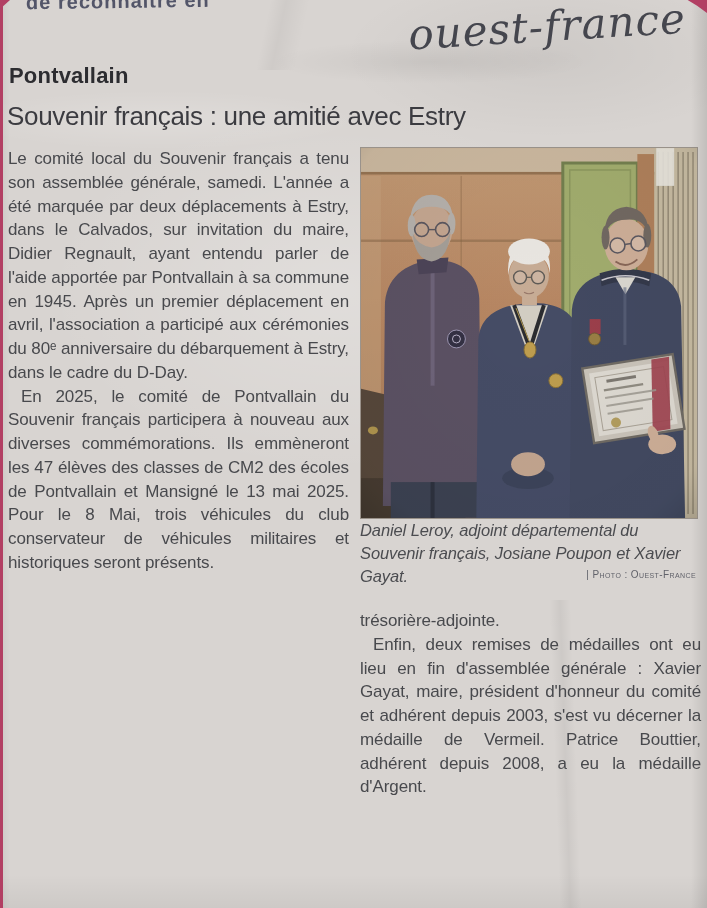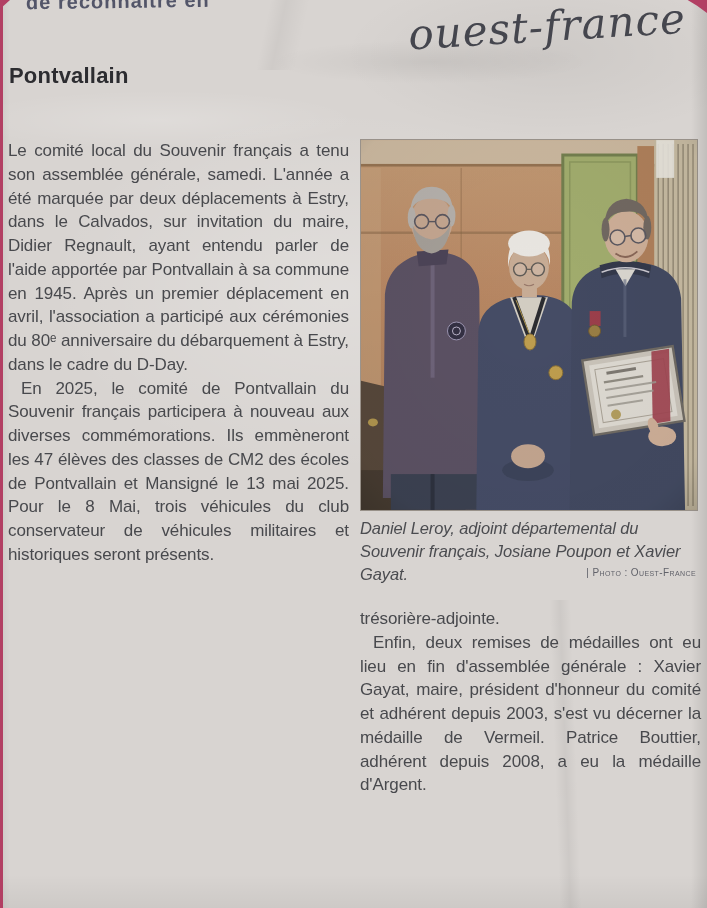--- a/index.html
+++ b/index.html
@@ -40,51 +40,52 @@
   
   .handwritten{position:absolute;left:408px;top:2px;width:280px;
     font-family:"DejaVu Serif",serif;font-style:italic;font-size:42px;
     color:#45464e;transform:rotate(-3.5deg);letter-spacing:1px;white-space:nowrap;}
   
   .kicker{position:absolute;left:9px;top:63px;font-size:22px;font-weight:700;
     color:#2c2c30;letter-spacing:.2px;}
   .headline{position:absolute;left:7px;top:101px;width:640px;margin:0;
     font-size:26px;font-weight:400;color:#3b3b40;letter-spacing:-0.3px;}
   
-  .col{position:absolute;top:139px;width:341px;font-size:17px;line-height:23.75px;
+  .col{position:absolute;top:147px;width:341px;font-size:17px;line-height:23.75px;
     color:#48494d;text-align:justify;letter-spacing:-0.1px;}
   .col-left{left:8px;}
   .col-right{left:360px;}
   .col p{margin:0;}
   .ind{text-indent:13px;}
   .lead-bold{font-weight:700;color:#37383c;}
   
   figure{margin:0 0 8px 0;position:relative;width:338px;}
   .photo-frame{display:block;width:338px;height:372px;
     border:1px solid rgba(96,84,70,0.55);box-sizing:border-box;
     filter:saturate(0.82) contrast(0.93) brightness(1.03);}
-  figcaption{position:relative;margin-top:6px;font-style:italic;font-size:16.5px;
+  figcaption{position:relative;margin-top:0;font-style:italic;font-size:16.5px;
     line-height:23px;color:#4b4c50;text-align:left;width:338px;}
   .credit{position:absolute;right:2px;bottom:2px;font-style:normal;
     font-variant:small-caps;font-size:10px;letter-spacing:.4px;color:#61626a;}
   .after-photo{margin-top:21px !important;}
 </style>
 </head>
 <body>
 
 <div class="paper">
 
   <div class="top-fragment">
     <span>de reconnaître en</span>
   </div>
 
   <div class="handwritten">ouest-france</div>
 
   <div class="kicker">Pontvallain</div>
 
+  <h1 class="headline">Souvenir français : une amitié avec Estry</h1>
 
   <div class="col col-left">
     <p>Le comité local du Souvenir français a tenu son assemblée générale, samedi. L'année a été marquée par deux déplacements à Estry, dans le Calvados, sur invitation du maire, Didier Regnault, ayant entendu parler de l'aide apportée par Pontvallain à sa commune en 1945. Après un pre­mier déplacement en avril, l'associa­tion a participé aux cérémonies du 80ᵉ anniversaire du débarquement à Estry, dans le cadre du D-Day.</p>
     <p class="ind">En 2025, le comité de Pontvallain du Souvenir français participera à nouveau aux diverses commémora­tions. Ils emmèneront les 47 élèves des classes de CM2 des écoles de Pontvallain et Mansigné le 13 mai 2025. Pour le 8 Mai, trois véhicules du club conservateur de véhicules mili­taires et historiques seront présents.</p>
   </div>
 
   <div class="col col-right">
     <figure>
       <svg class="photo-frame" viewBox="0 0 338 372" role="img" aria-label="Trois membres du Souvenir français devant un mur orange et une porte verte, l'un tenant un diplôme encadré orné d'un ruban rouge">
         <defs>

